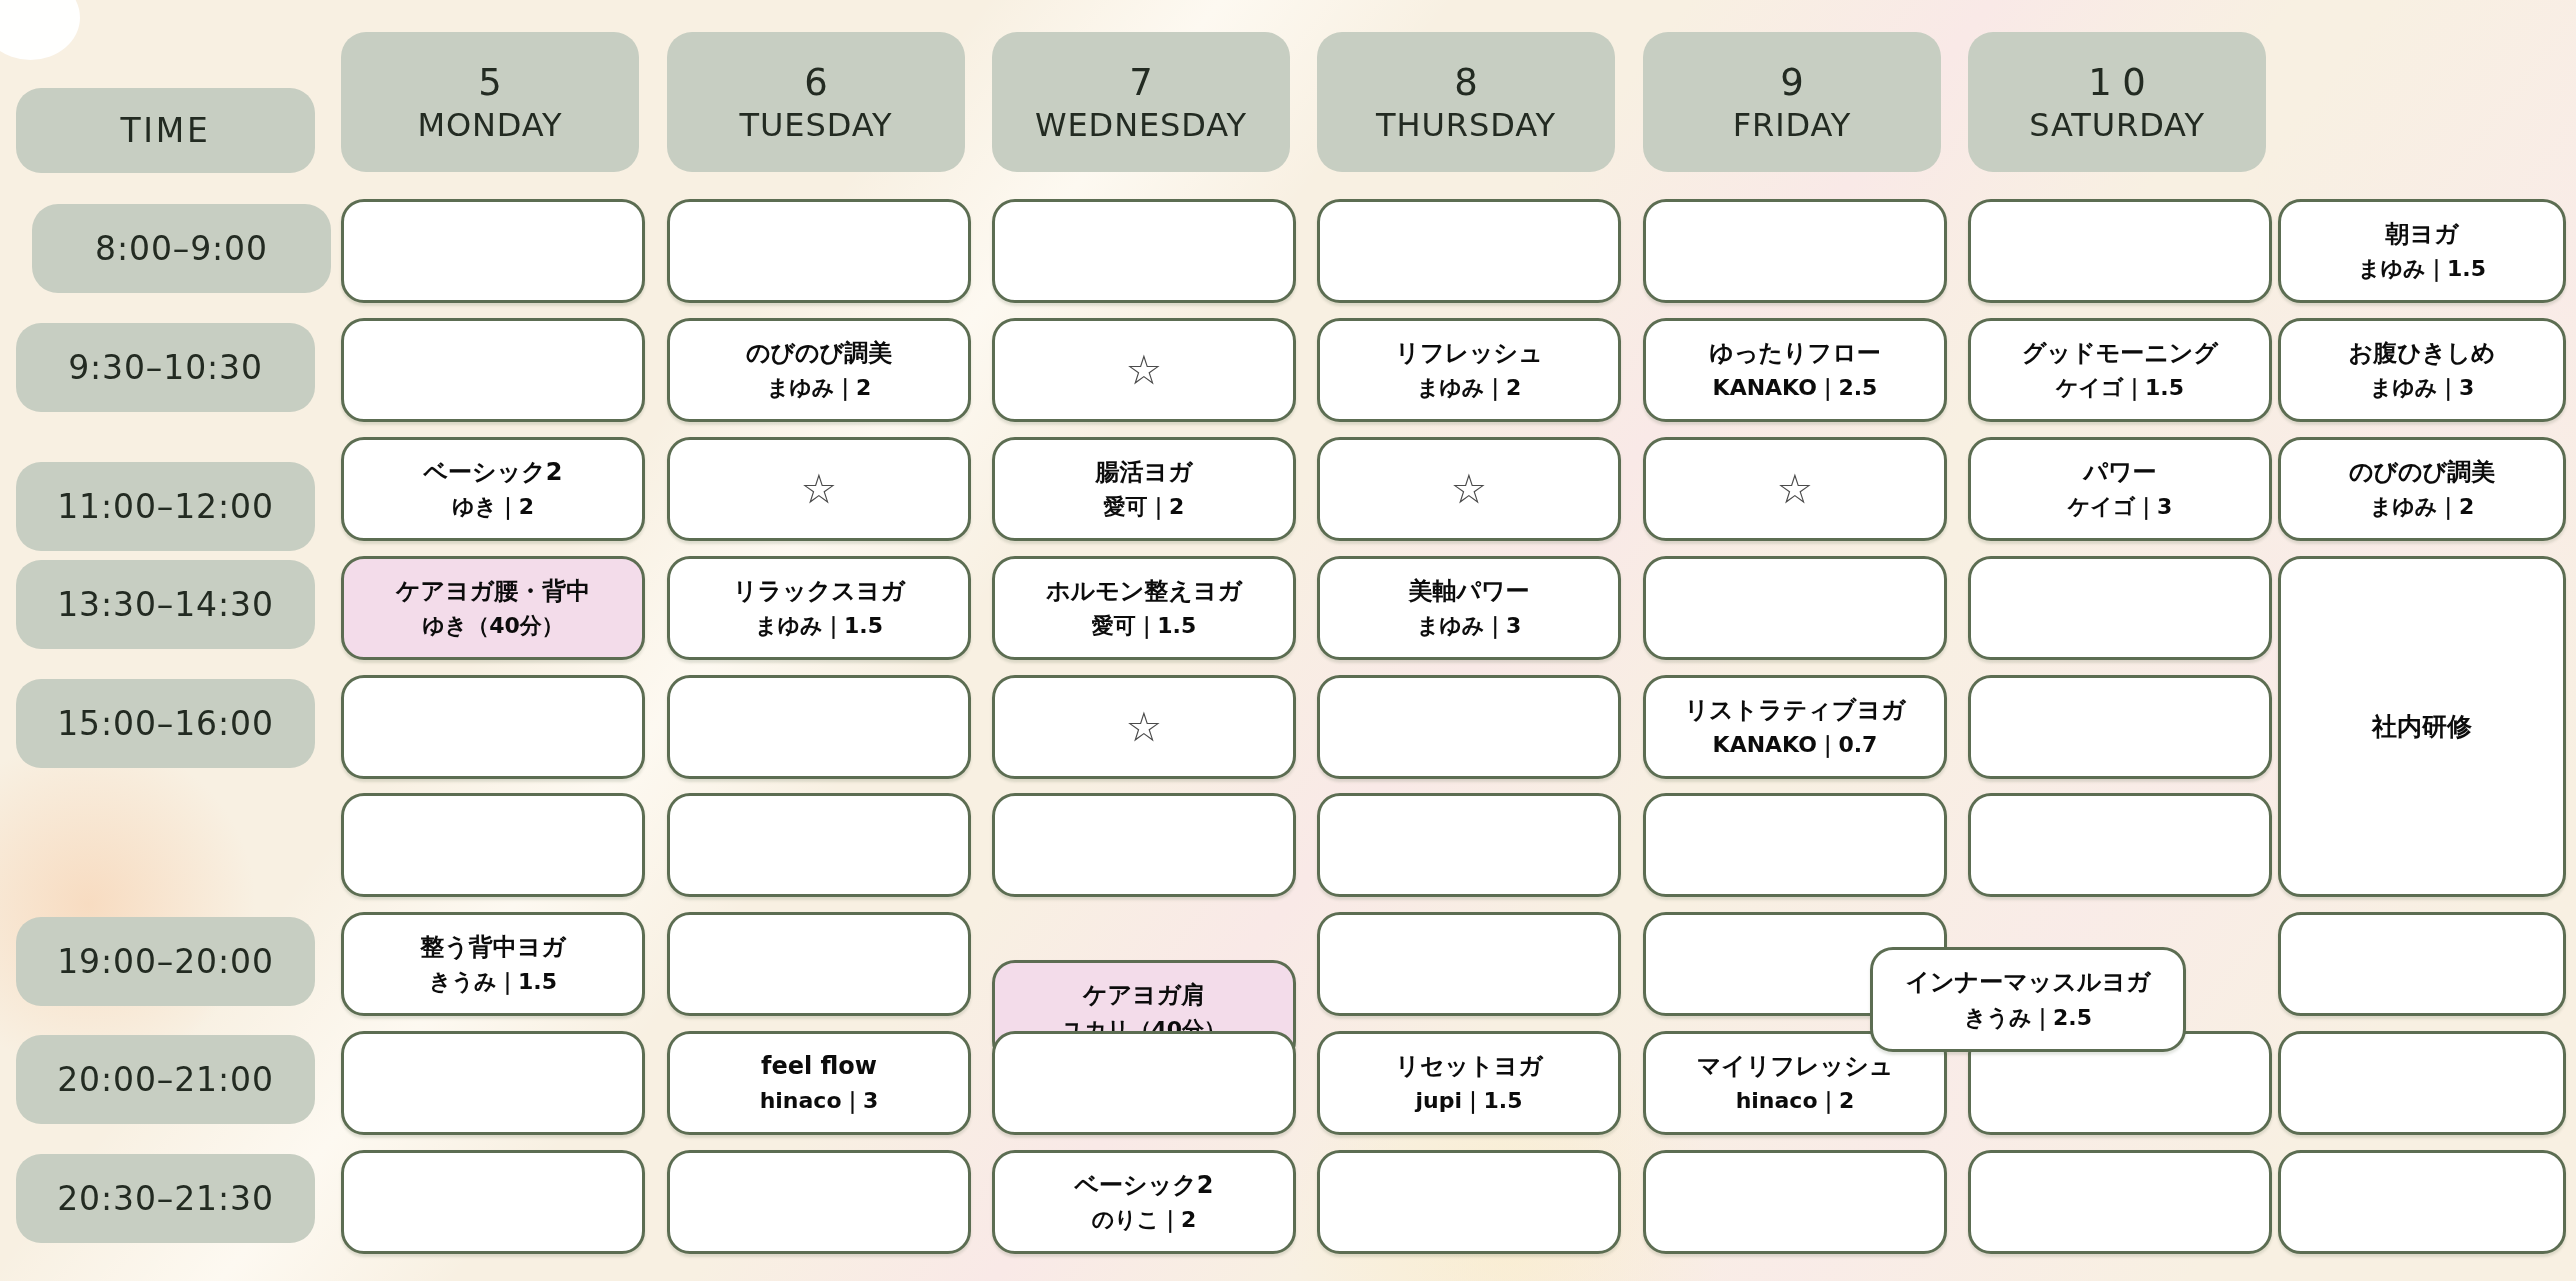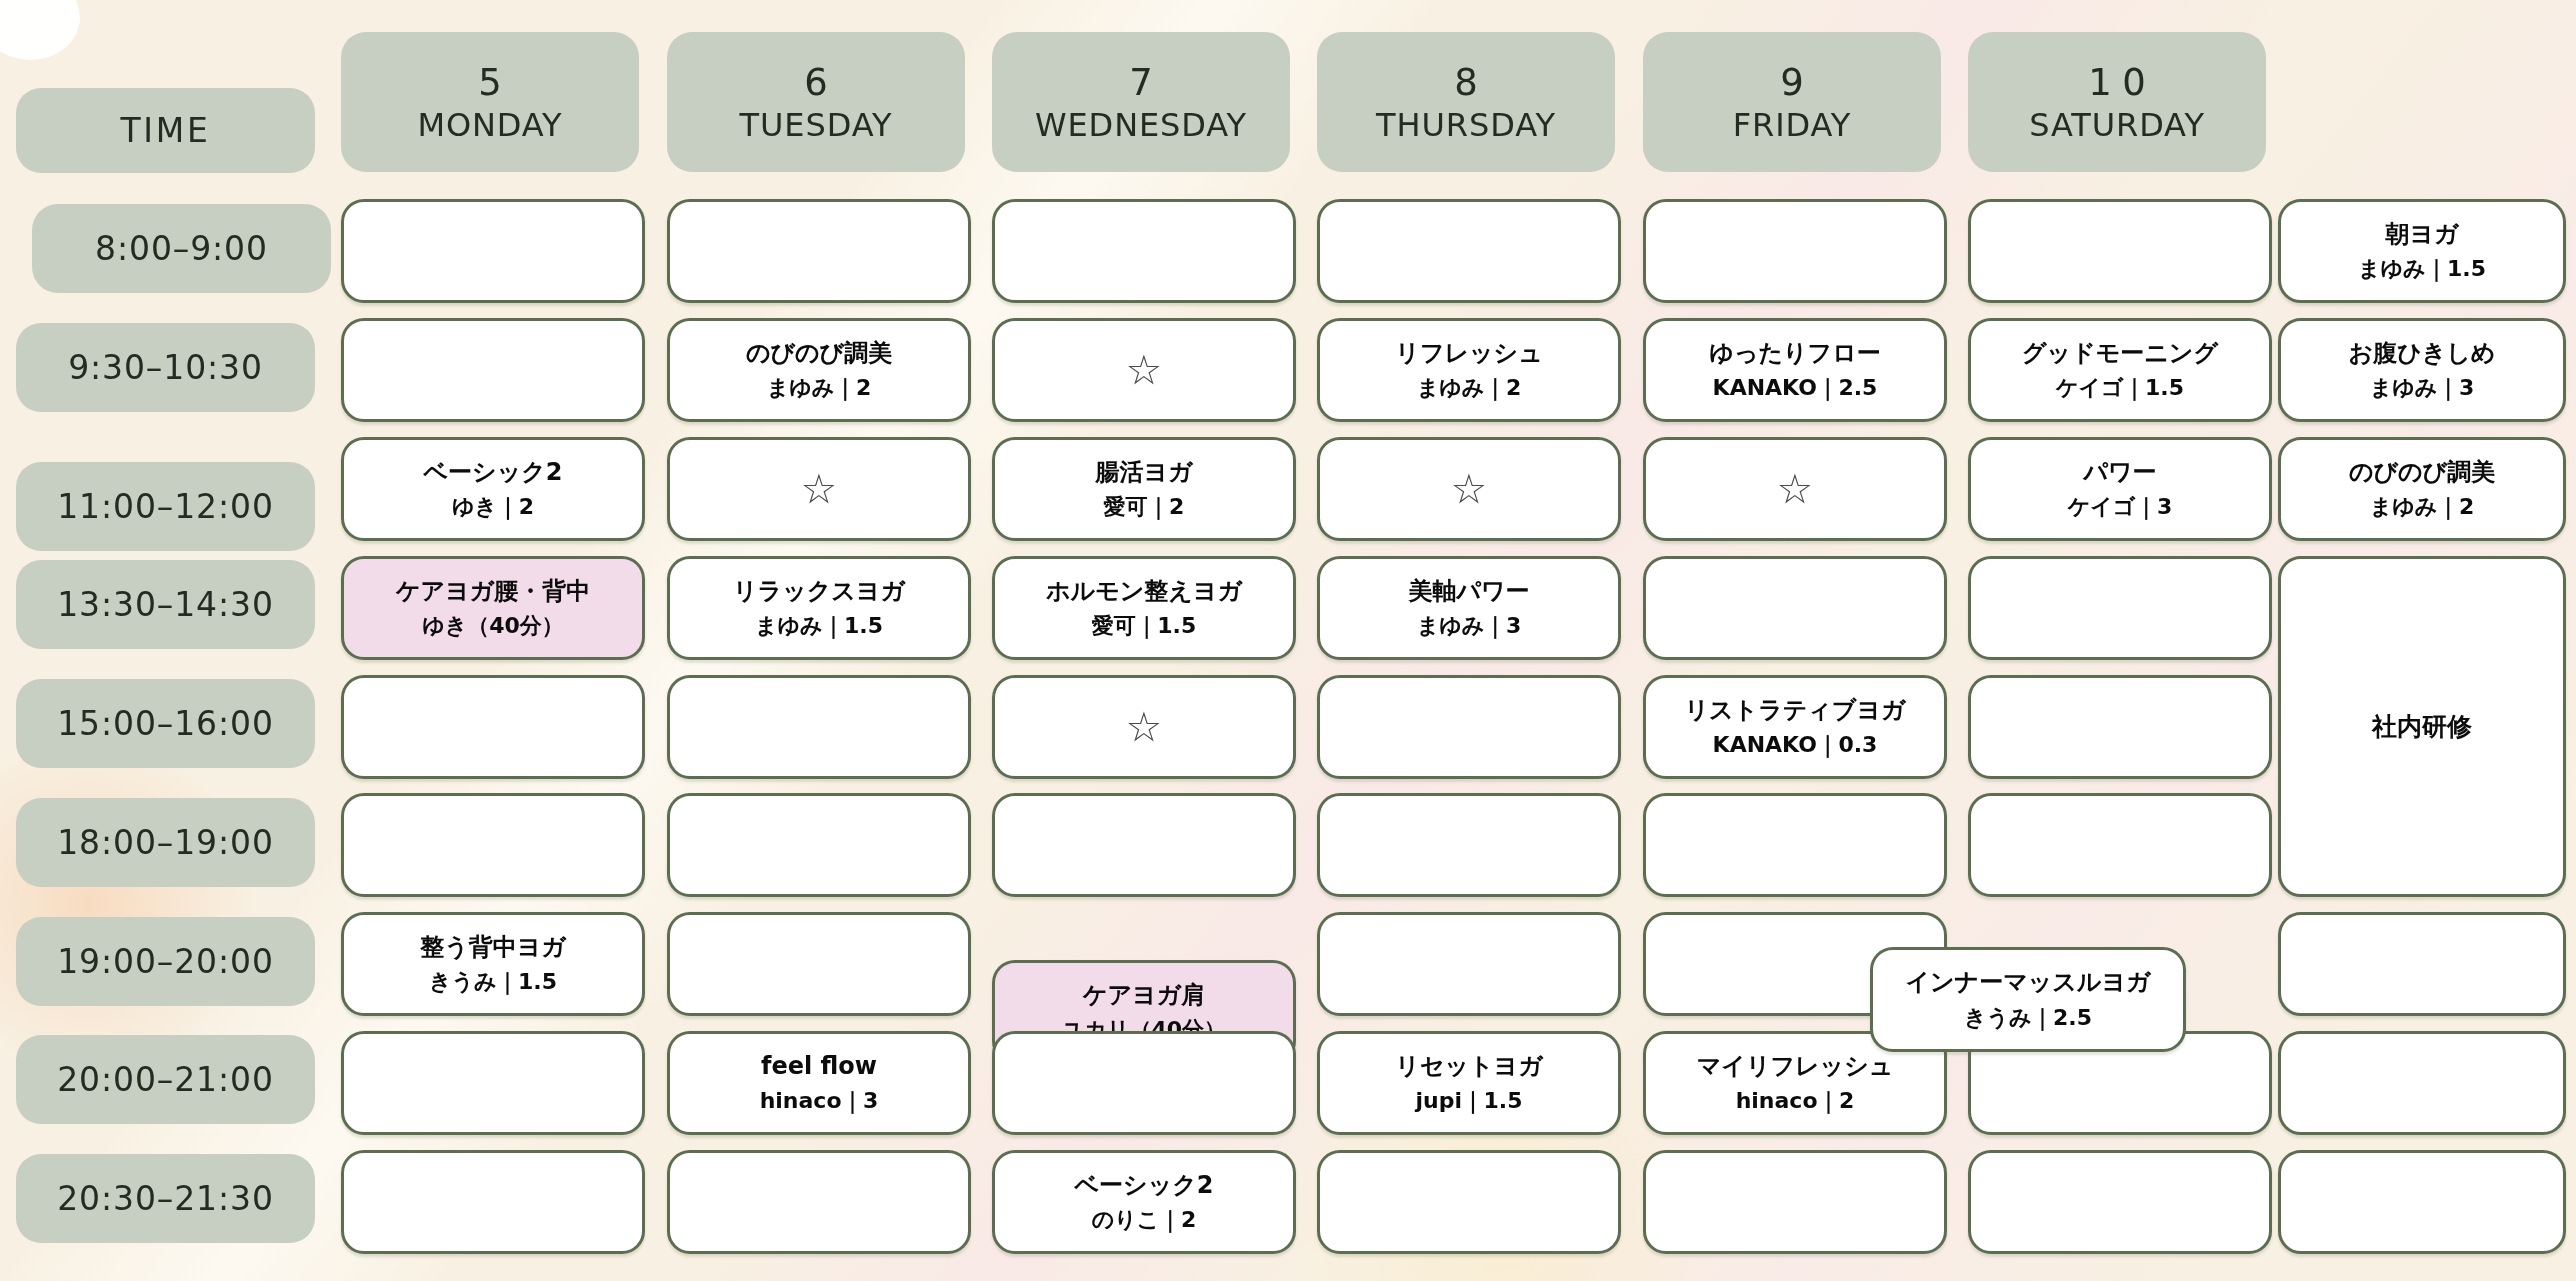--- a/index.html
+++ b/index.html
@@ -94,23 +94,20 @@
     </div>
     <div class="pill time-label" style="left: 16px; top: 462px; width: 299px; height: 89px;">
       <span>11:00–12:00</span>
     </div>
     <div class="pill time-label" style="left: 16px; top: 560px; width: 299px; height: 89px;">
       <span>13:30–14:30</span>
     </div>
     <div class="pill time-label" style="left: 16px; top: 679px; width: 299px; height: 89px;">
       <span>15:00–16:00</span>
     </div>
-    <div class="pill time-label" style="left: 16px; top: 798px; width: 299px; height: 89px;">
-      <span>18:00–19:00</span>
-    </div>
     <div class="pill time-label" style="left: 16px; top: 917px; width: 299px; height: 89px;">
       <span>19:00–20:00</span>
     </div>
     <div class="pill time-label" style="left: 16px; top: 1035px; width: 299px; height: 89px;">
       <span>20:00–21:00</span>
     </div>
     <div class="pill time-label" style="left: 16px; top: 1154px; width: 299px; height: 89px;">
       <span>20:30–21:30</span>
     </div>
     <div class="cell" style="left: 341px; top: 199px; width: 298px; height: 98px;"></div>
@@ -200,21 +197,21 @@
     <div class="cell" style="left: 1643px; top: 318px; width: 298px; height: 98px;">
       <div class="t">ゆったりフロー</div>
       <div class="s">KANAKO｜2.5</div>
     </div>
     <div class="cell" style="left: 1643px; top: 437px; width: 298px; height: 98px;">
       <div class="star">☆</div>
     </div>
     <div class="cell" style="left: 1643px; top: 556px; width: 298px; height: 98px;"></div>
     <div class="cell" style="left: 1643px; top: 675px; width: 298px; height: 98px;">
       <div class="t">リストラティブヨガ</div>
-      <div class="s">KANAKO｜0.3</div>
+      <div class="s">KANAKO｜0.7</div>
     </div>
     <div class="cell" style="left: 1643px; top: 793px; width: 298px; height: 98px;"></div>
     <div class="cell" style="left: 1643px; top: 912px; width: 298px; height: 98px;"></div>
     <div class="cell" style="left: 1643px; top: 1031px; width: 298px; height: 98px;">
       <div class="t">マイリフレッシュ</div>
       <div class="s">hinaco｜2</div>
     </div>
     <div class="cell" style="left: 1643px; top: 1150px; width: 298px; height: 98px;"></div>
     <div class="cell" style="left: 1968px; top: 199px; width: 298px; height: 98px;"></div>
     <div class="cell" style="left: 1968px; top: 318px; width: 298px; height: 98px;">

